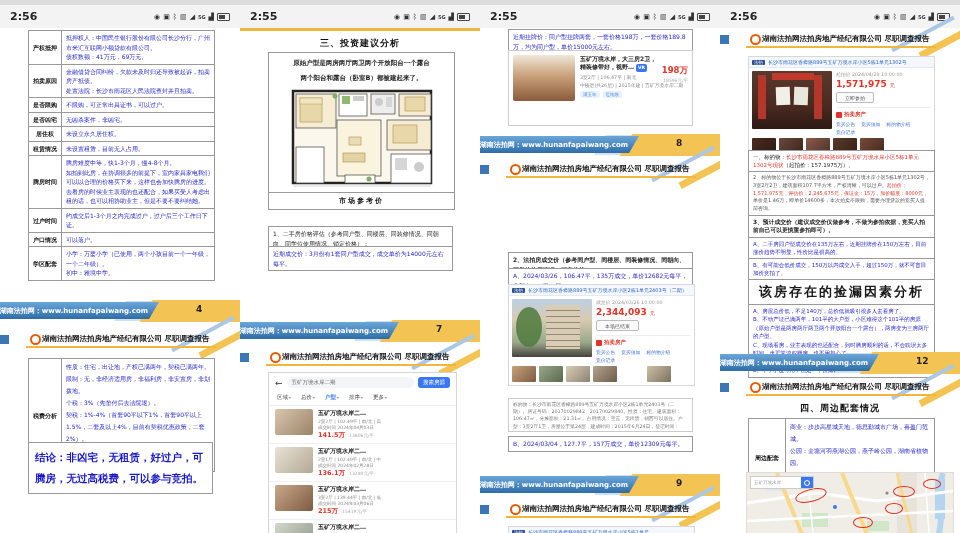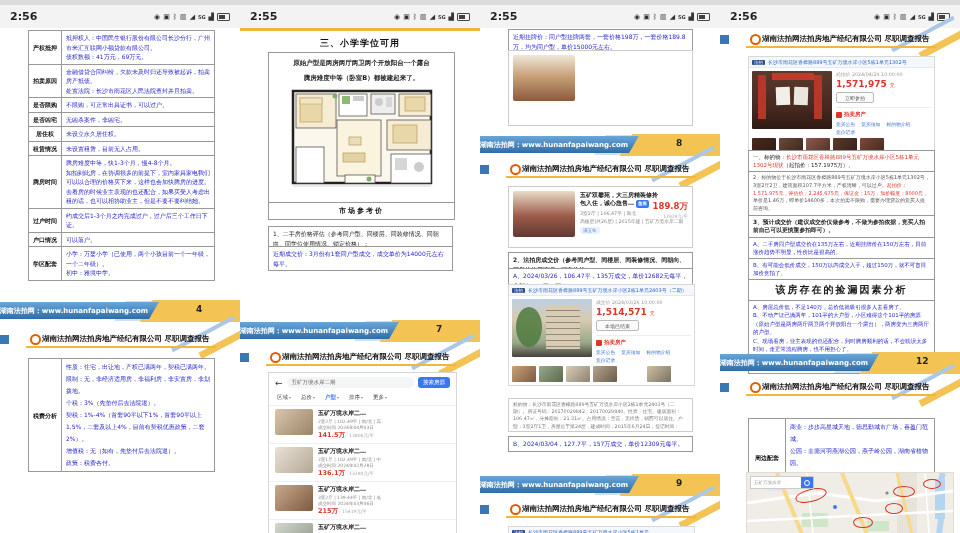--- a/index.html
+++ b/index.html
@@ -96,21 +96,21 @@
   .au-thumbs{display:flex;gap:3px;padding:0 3px 3px 3px;}
   .au-thumb{width:24px;height:16px;border-radius:1px;}
 
   .descbox{position:absolute;left:28px;width:185px;border:1px solid #ccc;background:#fff;
     font-size:4.8px;line-height:7.2px;color:#777;padding:2px 4px;box-sizing:border-box;overflow:hidden;}
 
   
   .planbox{position:absolute;left:28px;top:52px;width:187px;border:1px solid #999;background:#fff;box-sizing:border-box;}
   .plan-h{font-size:6.5px;font-weight:bold;text-align:center;padding-top:4px;}
   .plan-l{font-size:6.5px;font-weight:bold;text-align:center;margin-top:6px;}
-  .mkt-h{border-top:1px solid #999;margin-top:15px;text-align:center;font-weight:bold;font-size:7px;padding:3px 0;letter-spacing:2px;}
+  .mkt-h{border-top:1px solid #999;margin-top:5px;text-align:center;font-weight:bold;font-size:7px;padding:3px 0;letter-spacing:2px;}
 
   .bigconc{position:absolute;left:28px;width:185px;border:1px solid #999;background:#fff;color:#1717c9;
     font-size:10.5px;line-height:21px;font-weight:bold;padding:4px 6px;box-sizing:border-box;}
 
   
   .mapwrap{position:absolute;left:26px;top:472px;width:206px;height:61px;overflow:hidden;border:1px solid #e0ddd5;}
   .map-ellipse{position:absolute;border:1.5px solid #e0301e;border-radius:50%;}
   .map-search{position:absolute;left:3px;top:3px;width:62px;height:11px;background:#fff;border:1px solid #ccc;
     display:flex;align-items:center;}
   .map-q{flex:1;font-size:4.5px;color:#999;padding-left:3px;white-space:nowrap;overflow:hidden;}
@@ -212,44 +212,45 @@
           <div class="tlabel">税费分析</div>
           <div class="tval" style="line-height:12px">性质：住宅，出让地，产权已满两年，契税已满两年。
 限制：无，非经济适用房，非福利房，非安置房，非划拨地。
 个税：3%（先垫付后去法院退）。
 契税：1%-4%（首套90平以下1%，首套90平以上1.5%，二套及以上4%，目前有契税优惠政策，二套2%）。
 增值税：无（如有，先垫付后去法院退）。
 政策：税费各付。</div>
         </div>
     </div>
 
+    <div class="bigconc" style="top:442px">结论：非凶宅，无租赁，好过户，可腾房，无过高税费，可以参与竞拍。</div>
   </div>
 
   <div class="col" style="left:240px">
     <div class="screen-top"></div>
     <div class="statusbar">
       <span class="sb-time">2:55</span>
       <span class="sb-icons">
         <span>◉</span>
         <span>▣</span>
         <span>ᛒ</span>
         <span>▥</span>
         <span>◢</span>
         <span class="sb-net">5G</span>
         <span>▟</span>
         <span class="sb-batt"></span>
       </span>
     </div>
     <div class="ylw-topline"></div>
 
-    <div class="sec-title" style="top:37px">三、小学学位可用</div>
+    <div class="sec-title" style="top:37px">三、投资建议分析</div>
 
     <div class="planbox">
       <div class="plan-l">原始户型是两房两厅两卫两个开放阳台一个露台</div>
-      <div class="plan-l">腾房难度中等（卧室B）都被建起来了。</div>
+      <div class="plan-l">两个阳台和露台（卧室B）都被建起来了。</div>
       <div style="display:flex;justify-content:center;margin-top:4px;">
         <svg width="150" height="100" viewBox="0 0 150 100">
           <rect x="6" y="4" width="138" height="92" fill="#fbf7ec" stroke="#222" stroke-width="2.5"></rect>
           <rect x="9" y="7" width="40" height="34" fill="#f5ecd3" stroke="#555" stroke-width="0.8"></rect>
           <rect x="13" y="11" width="22" height="24" fill="#e8d7a8" stroke="#b89b5e" stroke-width="0.7"></rect>
           <rect x="13" y="11" width="22" height="6" fill="#f2e6c2" stroke="#b89b5e" stroke-width="0.5"></rect>
           <rect x="52" y="7" width="28" height="22" fill="#ffffff" stroke="#555" stroke-width="0.8"></rect>
           <rect x="55" y="9" width="8" height="8" fill="#8fb870"></rect>
           <rect x="66" y="9" width="11" height="5" fill="#cccccc"></rect>
           <rect x="84" y="7" width="24" height="20" fill="#eeeeee" stroke="#555" stroke-width="0.8"></rect>
@@ -359,69 +360,67 @@
         <span class="sb-net">5G</span>
         <span>▟</span>
         <span class="sb-batt"></span>
       </span>
     </div>
 
     <div class="rowbox blue" style="top:29px">近期挂牌价：同户型挂牌两套，一套价格198万，一套价格189.8万，均为同户型，单价15000元左右。</div>
 
     <div class="card" style="top:50px;height:76px">
       <div class="card-img" style="background:linear-gradient(180deg,#efe7d8 0%,#c9a27a 45%,#8a5b3c 100%)"></div>
+      <div class="card-body">
+        <div class="card-title"><span>五矿万境水岸，大三房2卫，精装修带好，视野…</span><span class="card-badge">VR</span></div>
+        <div class="card-meta">3室2厅 | 106.47平 | 南北</div>
+        <div class="card-meta">中楼层(共26层) | 2015年建 | 五矿万境水岸二期</div>
+        <div class="card-tags">
+          <span class="card-tag">满五年</span>
+          <span class="card-tag">近地铁</span>
+        </div>
+        <div class="card-price"><span>198万</span><span class="card-unit">18596元/平</span></div>
+      </div>
     </div>
 
     <div class="footerbar" style="top:134px">
       <div class="fb-lblue"></div>
         <div class="fb-yellow"></div>
       <div class="fb-blue">
           <span>湖南法拍网：www.hunanfapaiwang.com</span>
         </div>
       <div class="fb-page">8</div>
     </div>
 
     <div class="pagehdr" style="top:160px">
       <span class="ph-stripe-b"></span>
         <span class="ph-stripe-y"></span>
       <span class="ph-square"></span>
       <span class="ph-logo"></span>
       <span class="ph-text">湖南法拍网法拍房地产经纪有限公司 尽职调查报告</span>
       <div class="ph-underline"></div>
     </div>
 
-    <div class="card" style="top:186px;height:62px">
-      <div class="card-img" style="background:linear-gradient(180deg,#e8dcc8 0%,#9c5a4a 55%,#5f3a33 100%)"></div>
-      <div class="card-body">
-        <div class="card-title"><span>五矿双馨苑，大三房精装修拎包入住，诚心急售…</span><span class="card-badge">急售</span></div>
-        <div class="card-meta">3室2厅 | 106.47平 | 南北</div>
-        <div class="card-meta">高楼层(共26层) | 2015年建 | 五矿万境水岸二期</div>
-        <div class="card-tags">
-            <span class="card-tag">满五年</span>
-          </div>
-        <div class="card-price"><span>189.8万</span><span class="card-unit">17829元/平</span></div>
-      </div>
-    </div>
 
     <div class="rowbox bold" style="top:252px">2、法拍房成交价（参考同户型、同楼层、同装修情况、同朝向、同学位使用情况、锁定价格）：</div>
     <div class="rowbox blue" style="top:268px">A、2024/03/26，106.47平，135万成交，单价12682元每平，北朝向，二卫一厨。</div>
 
     <div class="auction" style="top:284px">
       <div class="au-titlebar">
         <span class="au-tag">法拍</span>
         <span class="au-title">长沙市雨花区香樟路889号五矿万境水岸小区2栋1单元2403号（二期）</span>
       </div>
       <div class="au-main">
         <div class="au-photo" style="background:linear-gradient(180deg,#bcd0e6 0%,#d8cbb0 35%,#9aa88a 75%,#46423c 100%)">
           <div style="position:absolute;left:4px;top:8px;width:26px;height:40px;border-radius:50%;background:#4e7a3d;opacity:.85"></div>
           <div style="position:absolute;left:34px;top:6px;width:34px;height:44px;background:repeating-linear-gradient(#d9ccb4 0 5px,#94887a 5px 6px)"></div>
         </div>
         <div class="au-right">
           <div class="au-meta">成交价 2024/03/26 10:00:00</div>
-          <div class="au-price"><span>1,514,571</span> <small>元</small></div>
+          <div class="au-price"><span>2,344,093</span> <small>元</small></div>
           <div class="au-btn">本场已结束</div>
           <div class="au-logo">
               <span class="au-logo-sq"></span>
               <span class="au-logo-tx">拍卖房产</span>
             </div>
           <div class="au-links">
             <span>竞买公告</span>
             <span>竞买须知</span>
             <span>标的物介绍</span>
             <span>竞价记录</span>
@@ -544,21 +543,21 @@
       <div class="trow">
           <div class="bold" style="padding:2px 4px;font-size:5.8px;line-height:8.5px;">3、预计成交价（建议成交价仅做参考，不做为参拍依据，竞买人拍前自己可以更慎重参拍即可）。</div>
         </div>
       <div class="trow">
           <div class="blue" style="padding:2px 4px;font-size:5.5px;line-height:8px;">A、二手房同户型成交价在135万左右，近期挂牌价在150万左右，目前涨价趋势不明显，性价比是很高的。</div>
         </div>
       <div class="trow">
           <div class="blue" style="padding:2px 4px;font-size:5.5px;line-height:8px;">B、有可能会低价成交，150万以内成交入手，超过150万，就不可盲目加价竞拍了。</div>
         </div>
       <div class="trow">
-          <div class="bold center" style="flex:1;padding:3px 4px;font-size:10px;letter-spacing:2px;">该房存在的捡漏因素分析</div>
+          <div class="bold center" style="flex:1;padding:3px 4px;font-size:13px;letter-spacing:2px;">该房存在的捡漏因素分析</div>
         </div>
       <div class="trow">
           <div class="blue" style="padding:2px 4px;font-size:5.5px;line-height:8.5px;">
         <div>A、房屋总价低，不足140万，总价低就吸引很多人去看房了。</div>
         <div>B、不动产证已满两年，101平的大户型，小区难得这个101平的房源（原始户型是两房两厅两卫两个开放阳台一个露台），两房变为三房两厅的户型。</div>
         <div>C、现场看房，业主表现的也还配合，到时腾房顺利的话，不会耽误太多时间，走正常流程腾房，也不用担心了。</div>
         <div>D、周边配套，商业医院配套齐全，附近地铁也在规划，拍到就赚到了。</div>
         <div>E、小学学位可用，也是一个捡漏因素。</div>
       </div>
         </div>
@@ -575,20 +574,21 @@
 
     <div class="pagehdr" style="top:378px">
       <span class="ph-stripe-b"></span>
         <span class="ph-stripe-y"></span>
       <span class="ph-square"></span>
       <span class="ph-logo"></span>
       <span class="ph-text">湖南法拍网法拍房地产经纪有限公司 尽职调查报告</span>
       <div class="ph-underline"></div>
     </div>
 
+    <div class="sec-title" style="top:402px">四、周边配套情况</div>
 
     <div class="tbl" style="top:418px">
       <div class="trow">
         <div class="tlabel" style="flex:0 0 34px">周边配套</div>
         <div class="tval" style="line-height:12px">商业：步步高星城天地，德思勤城市广场，喜盈门范城。
 公园：圭塘河羽燕湖公园，燕子岭公园，湖南省植物园。
 医院：长沙市雨花区惠和医院、长沙市中心医院、长沙仁和医院。</div>
       </div>
     </div>
 

